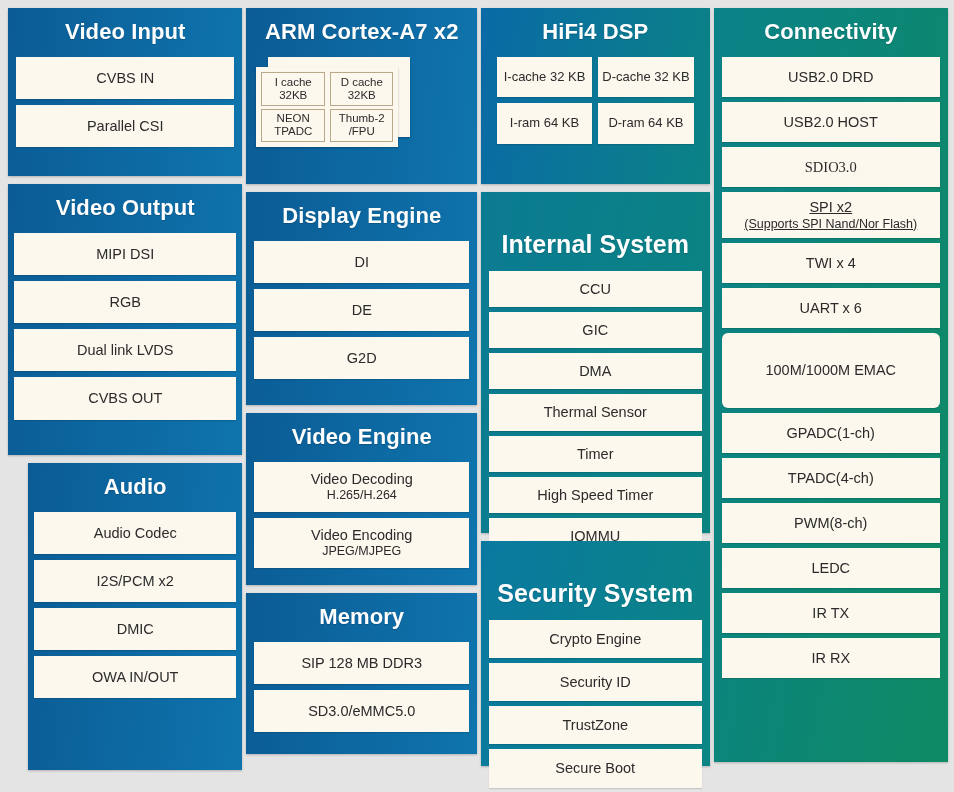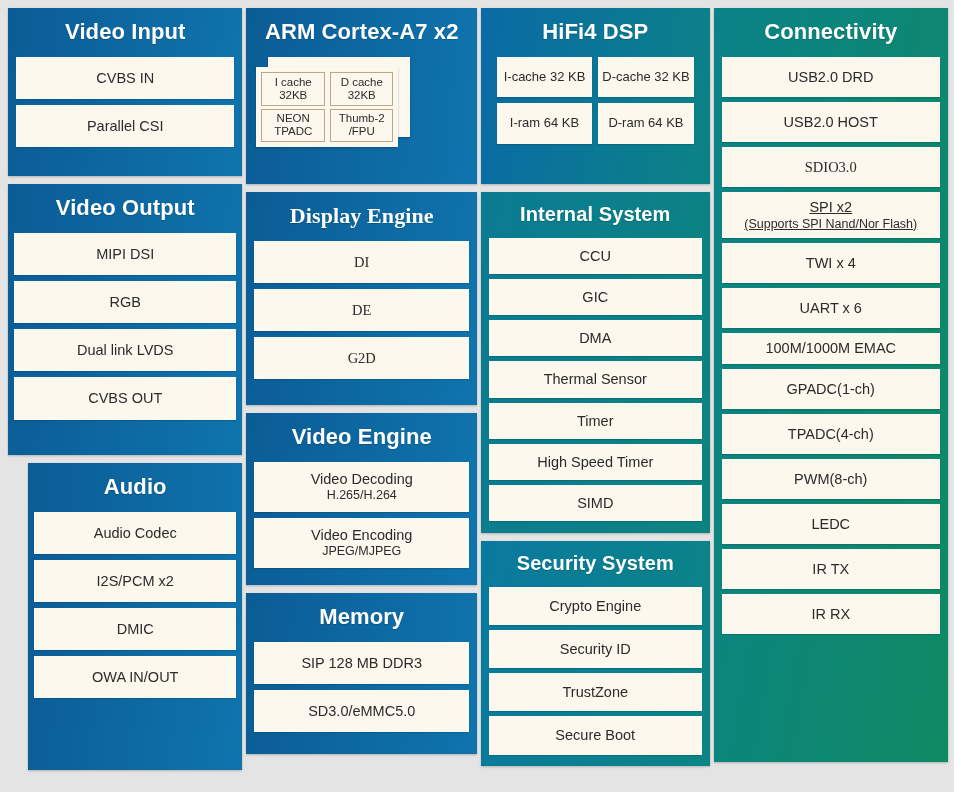--- a/index.html
+++ b/index.html
@@ -49,21 +49,21 @@
   .block-title {
     color: #ffffff;
     font-size: 22px;
     font-weight: bold;
     text-align: center;
     padding: 11px 6px 12px 6px;
     letter-spacing: 0.1px;
     text-shadow: 0 1px 1px rgba(0,0,0,0.18);
     white-space: nowrap;
   }
-  .block-title.small { font-size: 20px; }
+  .block-title.small { font-size: 25px; margin-top: 27px; }
 
   .items {
     display: flex;
     flex-direction: column;
     gap: 6px;
     padding: 0 8px;
   }
   .items.tight { gap: 5px; }
 
   .item {
@@ -209,21 +209,21 @@
             </div>
           </div>
         </div>
         <div class="l2">
           <span>L2 cache</span>
           <span>256 KB</span>
         </div>
       </div>
     </div>
 
-    <div class="block blue-grad" style="height:213px;font-family:Liberation Serif, serif;">
+    <div class="block blue-grad" style="height:213px;">
       <div class="block-title">Display Engine</div>
       <div class="items">
         <div class="item">DI</div>
         <div class="item">DE</div>
         <div class="item">G2D</div>
       </div>
     </div>
 
     <div class="block blue-grad" style="height:172px;">
       <div class="block-title">Video Engine</div>
@@ -263,21 +263,21 @@
 
     <div class="block internal" style="height:341px;">
       <div class="block-title small">Internal System</div>
       <div class="items tight">
         <div class="item" style="padding:9px 4px;">CCU</div>
         <div class="item" style="padding:9px 4px;">GIC</div>
         <div class="item" style="padding:9px 4px;">DMA</div>
         <div class="item" style="padding:9px 4px;">Thermal Sensor</div>
         <div class="item" style="padding:9px 4px;">Timer</div>
         <div class="item" style="padding:9px 4px;">High Speed Timer</div>
-        <div class="item" style="padding:9px 4px;">SIMD</div>
+        <div class="item" style="padding:9px 4px;">IOMMU</div>
       </div>
     </div>
 
     <div class="block security" style="height:225px;">
       <div class="block-title small">Security System</div>
       <div class="items tight">
         <div class="item" style="padding:10px 4px;">Crypto Engine</div>
         <div class="item" style="padding:10px 4px;">Security ID</div>
         <div class="item" style="padding:10px 4px;">TrustZone</div>
         <div class="item" style="padding:10px 4px;">Secure Boot</div>
@@ -293,21 +293,21 @@
       <div class="items tight">
         <div class="item" style="padding:11px 4px;">USB2.0 DRD</div>
         <div class="item" style="padding:11px 4px;">USB2.0 HOST</div>
         <div class="item" style="padding:11px 4px;font-family:Liberation Serif, serif;">SDIO3.0</div>
         <div class="item" style="padding:6px 4px;text-decoration:underline;">
           <span>SPI x2</span>
           <span class="sub">(Supports SPI Nand/Nor Flash)</span>
         </div>
         <div class="item" style="padding:11px 4px;">TWI x 4</div>
         <div class="item" style="padding:11px 4px;">UART x 6</div>
-        <div class="item" style="padding:6px 4px;">100M/1000M EMAC</div>
+        <div class="item" style="padding:28px 4px;border-radius:6px;">100M/1000M EMAC</div>
         <div class="item" style="padding:11px 4px;">GPADC(1-ch)</div>
         <div class="item" style="padding:11px 4px;">TPADC(4-ch)</div>
         <div class="item" style="padding:11px 4px;">PWM(8-ch)</div>
         <div class="item" style="padding:11px 4px;">LEDC</div>
         <div class="item" style="padding:11px 4px;">IR TX</div>
         <div class="item" style="padding:11px 4px;">IR RX</div>
       </div>
     </div>
 
   </div>

